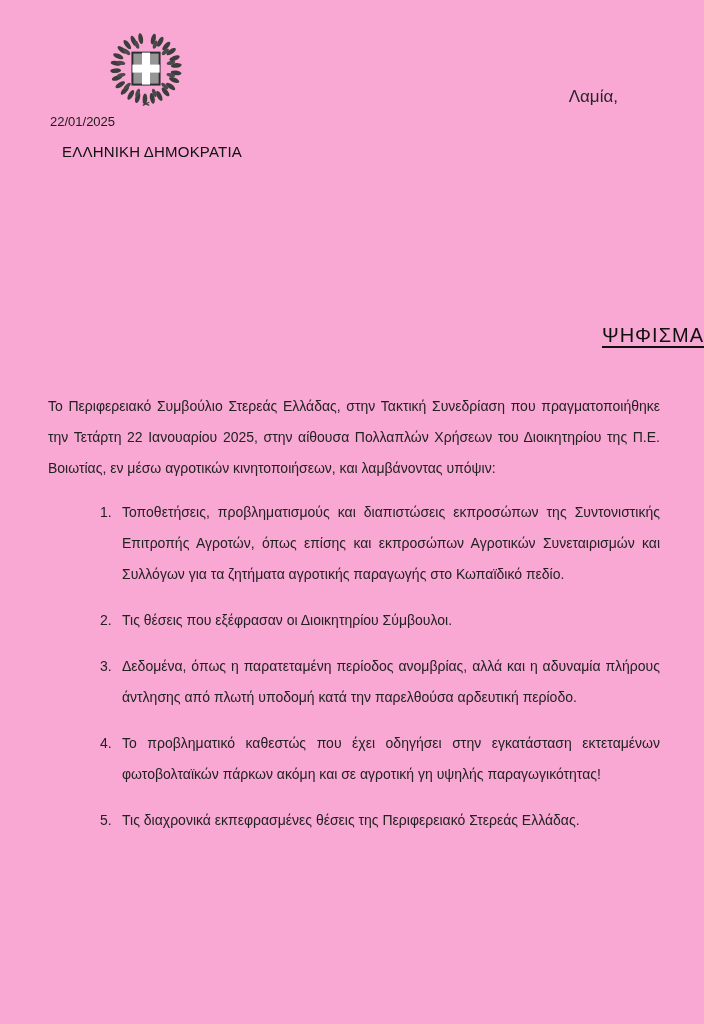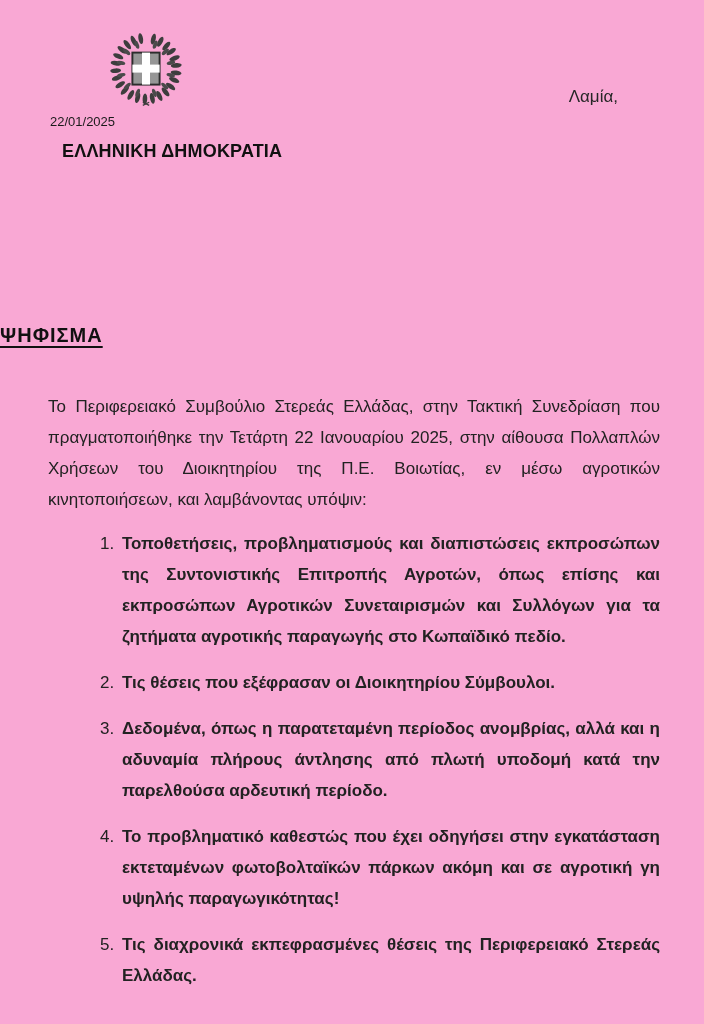--- a/index.html
+++ b/index.html
@@ -32,71 +32,70 @@
     position: absolute;
     left: 50px;
     top: 114px;
     font-size: 13px;
     color: #1a1a1a;
   }
   .header-lines {
     position: absolute;
     left: 62px;
     top: 139px;
-    font-weight: bold;
-    font-size: 18px;
+    font-weight: normal;
+    font-size: 15px;
     line-height: 25px;
     letter-spacing: 0.2px;
     color: #111;
   }
 
   
   .doc-title {
     position: absolute;
     top: 324px;
     left: 0;
     width: 100%;
-    text-align: left;
-    font-weight: bold;
+    text-align: right;
+    font-weight: normal;
     font-size: 20px;
     letter-spacing: 1px;
     color: #111;
   }
   .doc-title span {
     text-decoration: underline;
     text-underline-offset: 4px;
     text-decoration-thickness: 2px;
   }
 
   
   .body {
     position: absolute;
     left: 48px;
     right: 44px;
     top: 391px;
-    font-size: 17px;
+    font-size: 14px;
     line-height: 31px;
     text-align: justify;
     color: #222;
   }
   .intro { margin: 0 0 13px 0; }
 
   .list { margin: 0 0 0 52px; }
   .list-item {
     display: flex;
     margin-bottom: 15px;
   }
   .list-num {
     flex: 0 0 22px;
     text-align: left;
   }
   .list-text {
     flex: 1;
     text-align: justify;
-    font-weight: bold;
   }
 </style>
 </head>
 <body>
 
 <div class="page">
 
   <svg class="emblem" viewBox="0 0 100 100" xmlns="http://www.w3.org/2000/svg" aria-hidden="true">
     <defs>
       <g id="leaf-outer">

